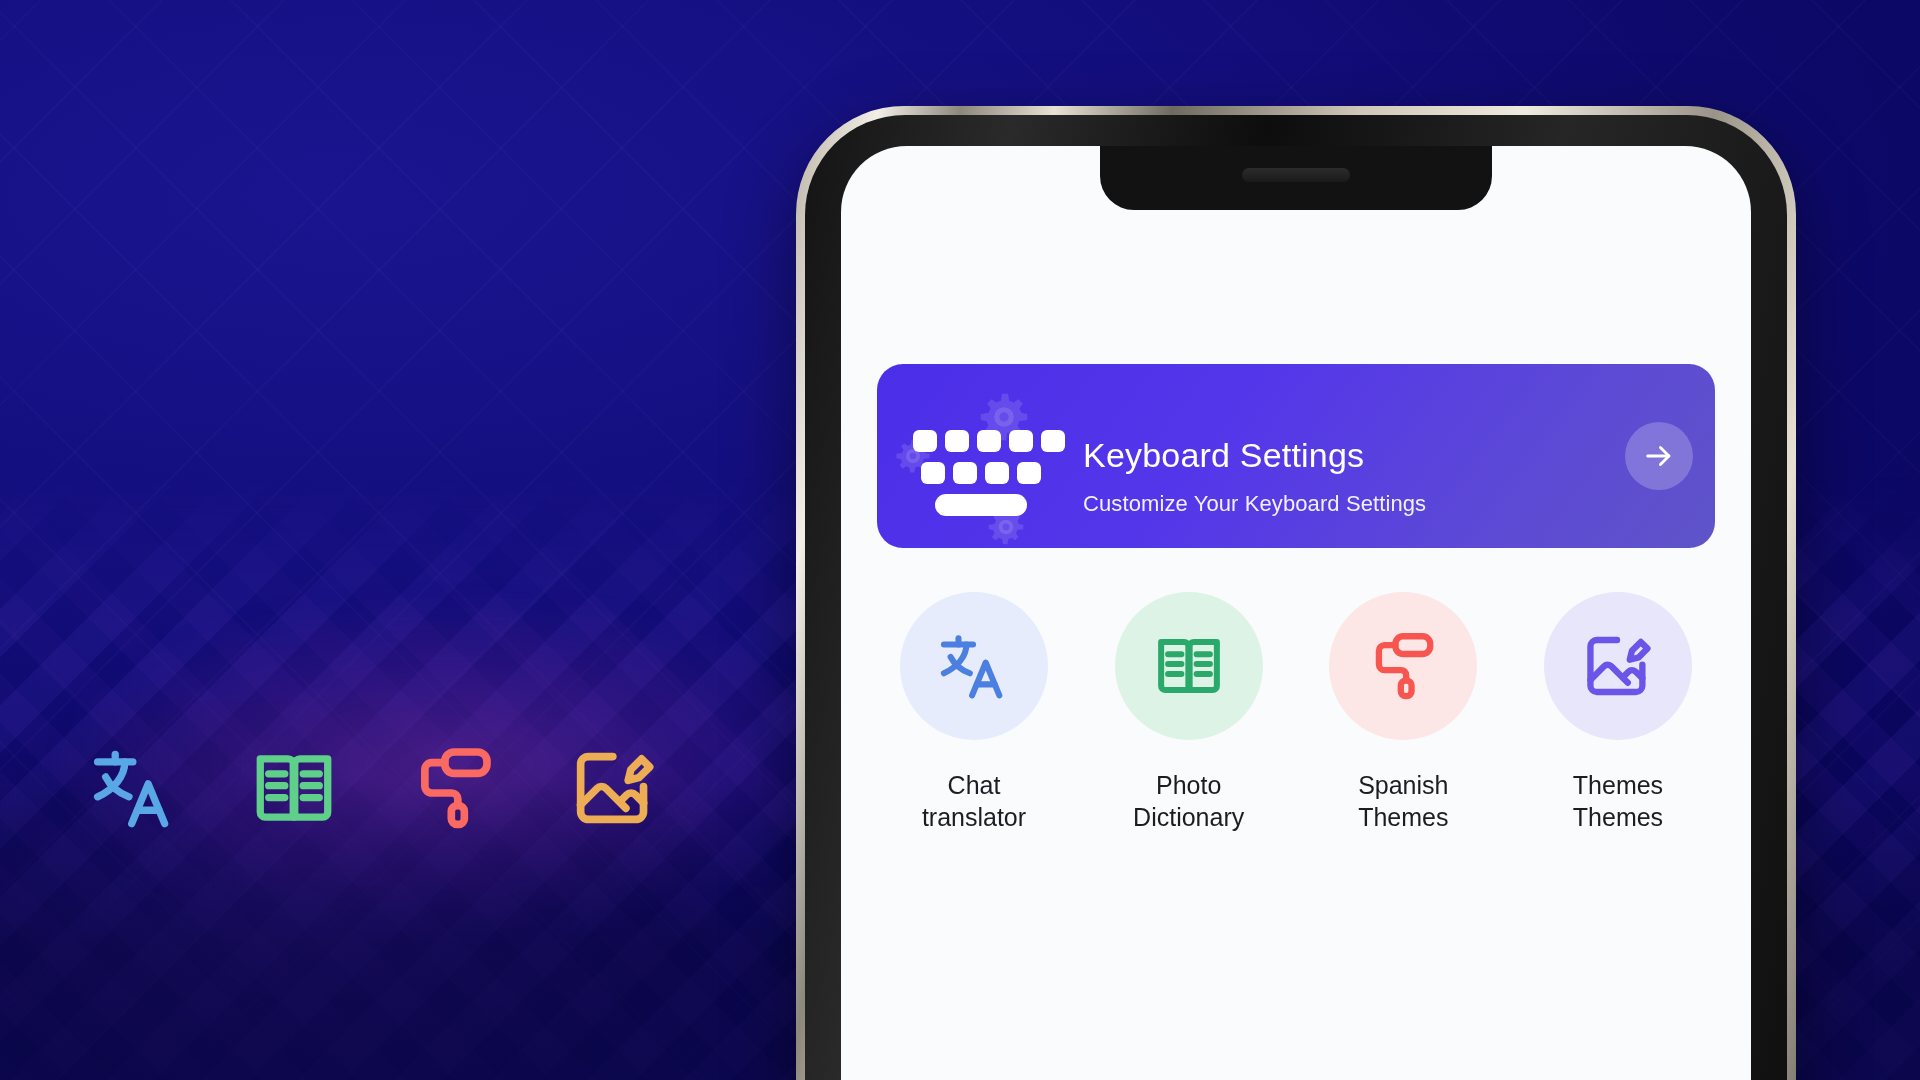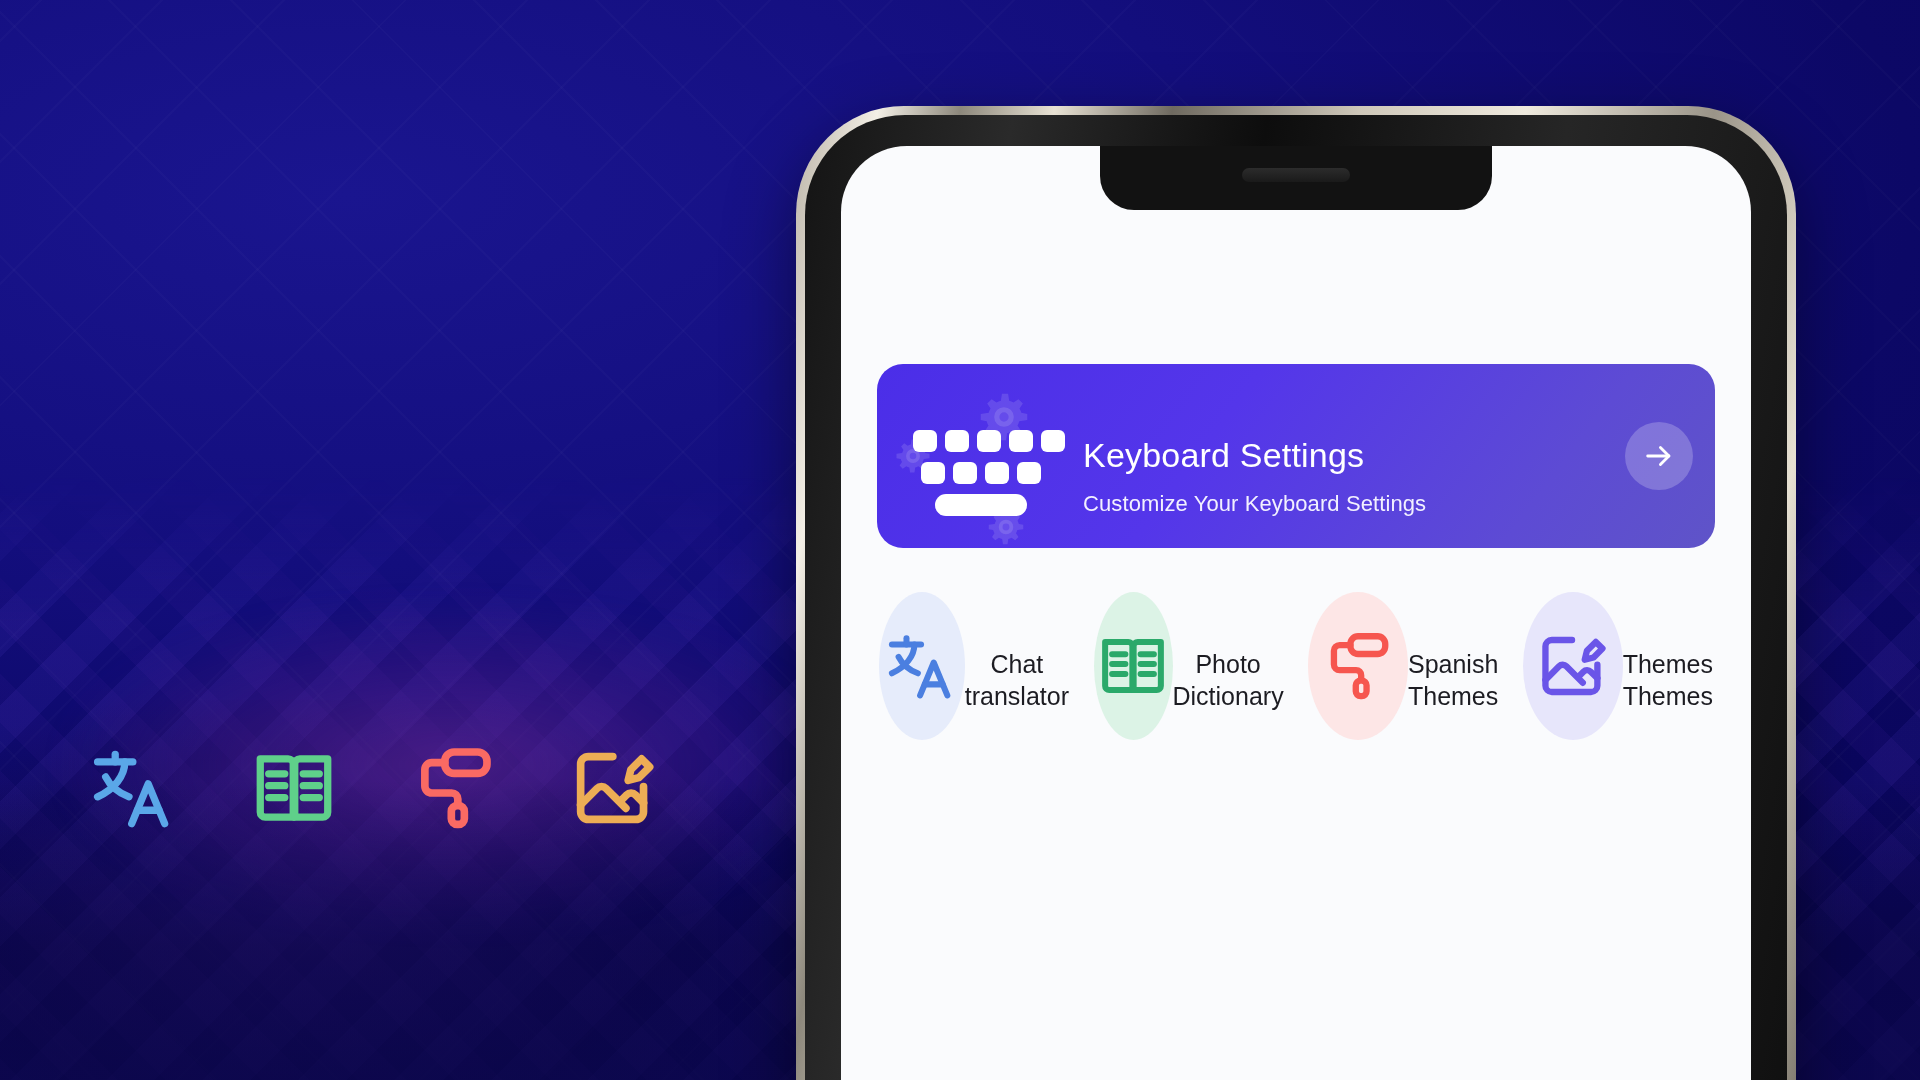--- a/index.html
+++ b/index.html
@@ -138,21 +138,21 @@
     width:68px;height:68px;border-radius:50%;
     background:rgba(255,255,255,.22);
     display:flex;align-items:center;justify-content:center;cursor:pointer;
   }
 
   
   .features{
     position:absolute;left:20px;right:20px;top:446px;
     display:flex;justify-content:space-between;padding:0 18px;box-sizing:border-box;
   }
-  .feature{width:190px;display:flex;flex-direction:row;align-items:center;cursor:pointer;}
+  .feature{width:190px;display:flex;flex-direction:column;align-items:center;cursor:pointer;}
   .feat-circle{
     width:148px;height:148px;border-radius:50%;
     display:flex;align-items:center;justify-content:center;
   }
   .feat-label{
     margin-top:30px;text-align:center;
     font-size:25px;line-height:1.27;font-weight:500;color:#1c1c22;
   }
 </style>
 </head>

